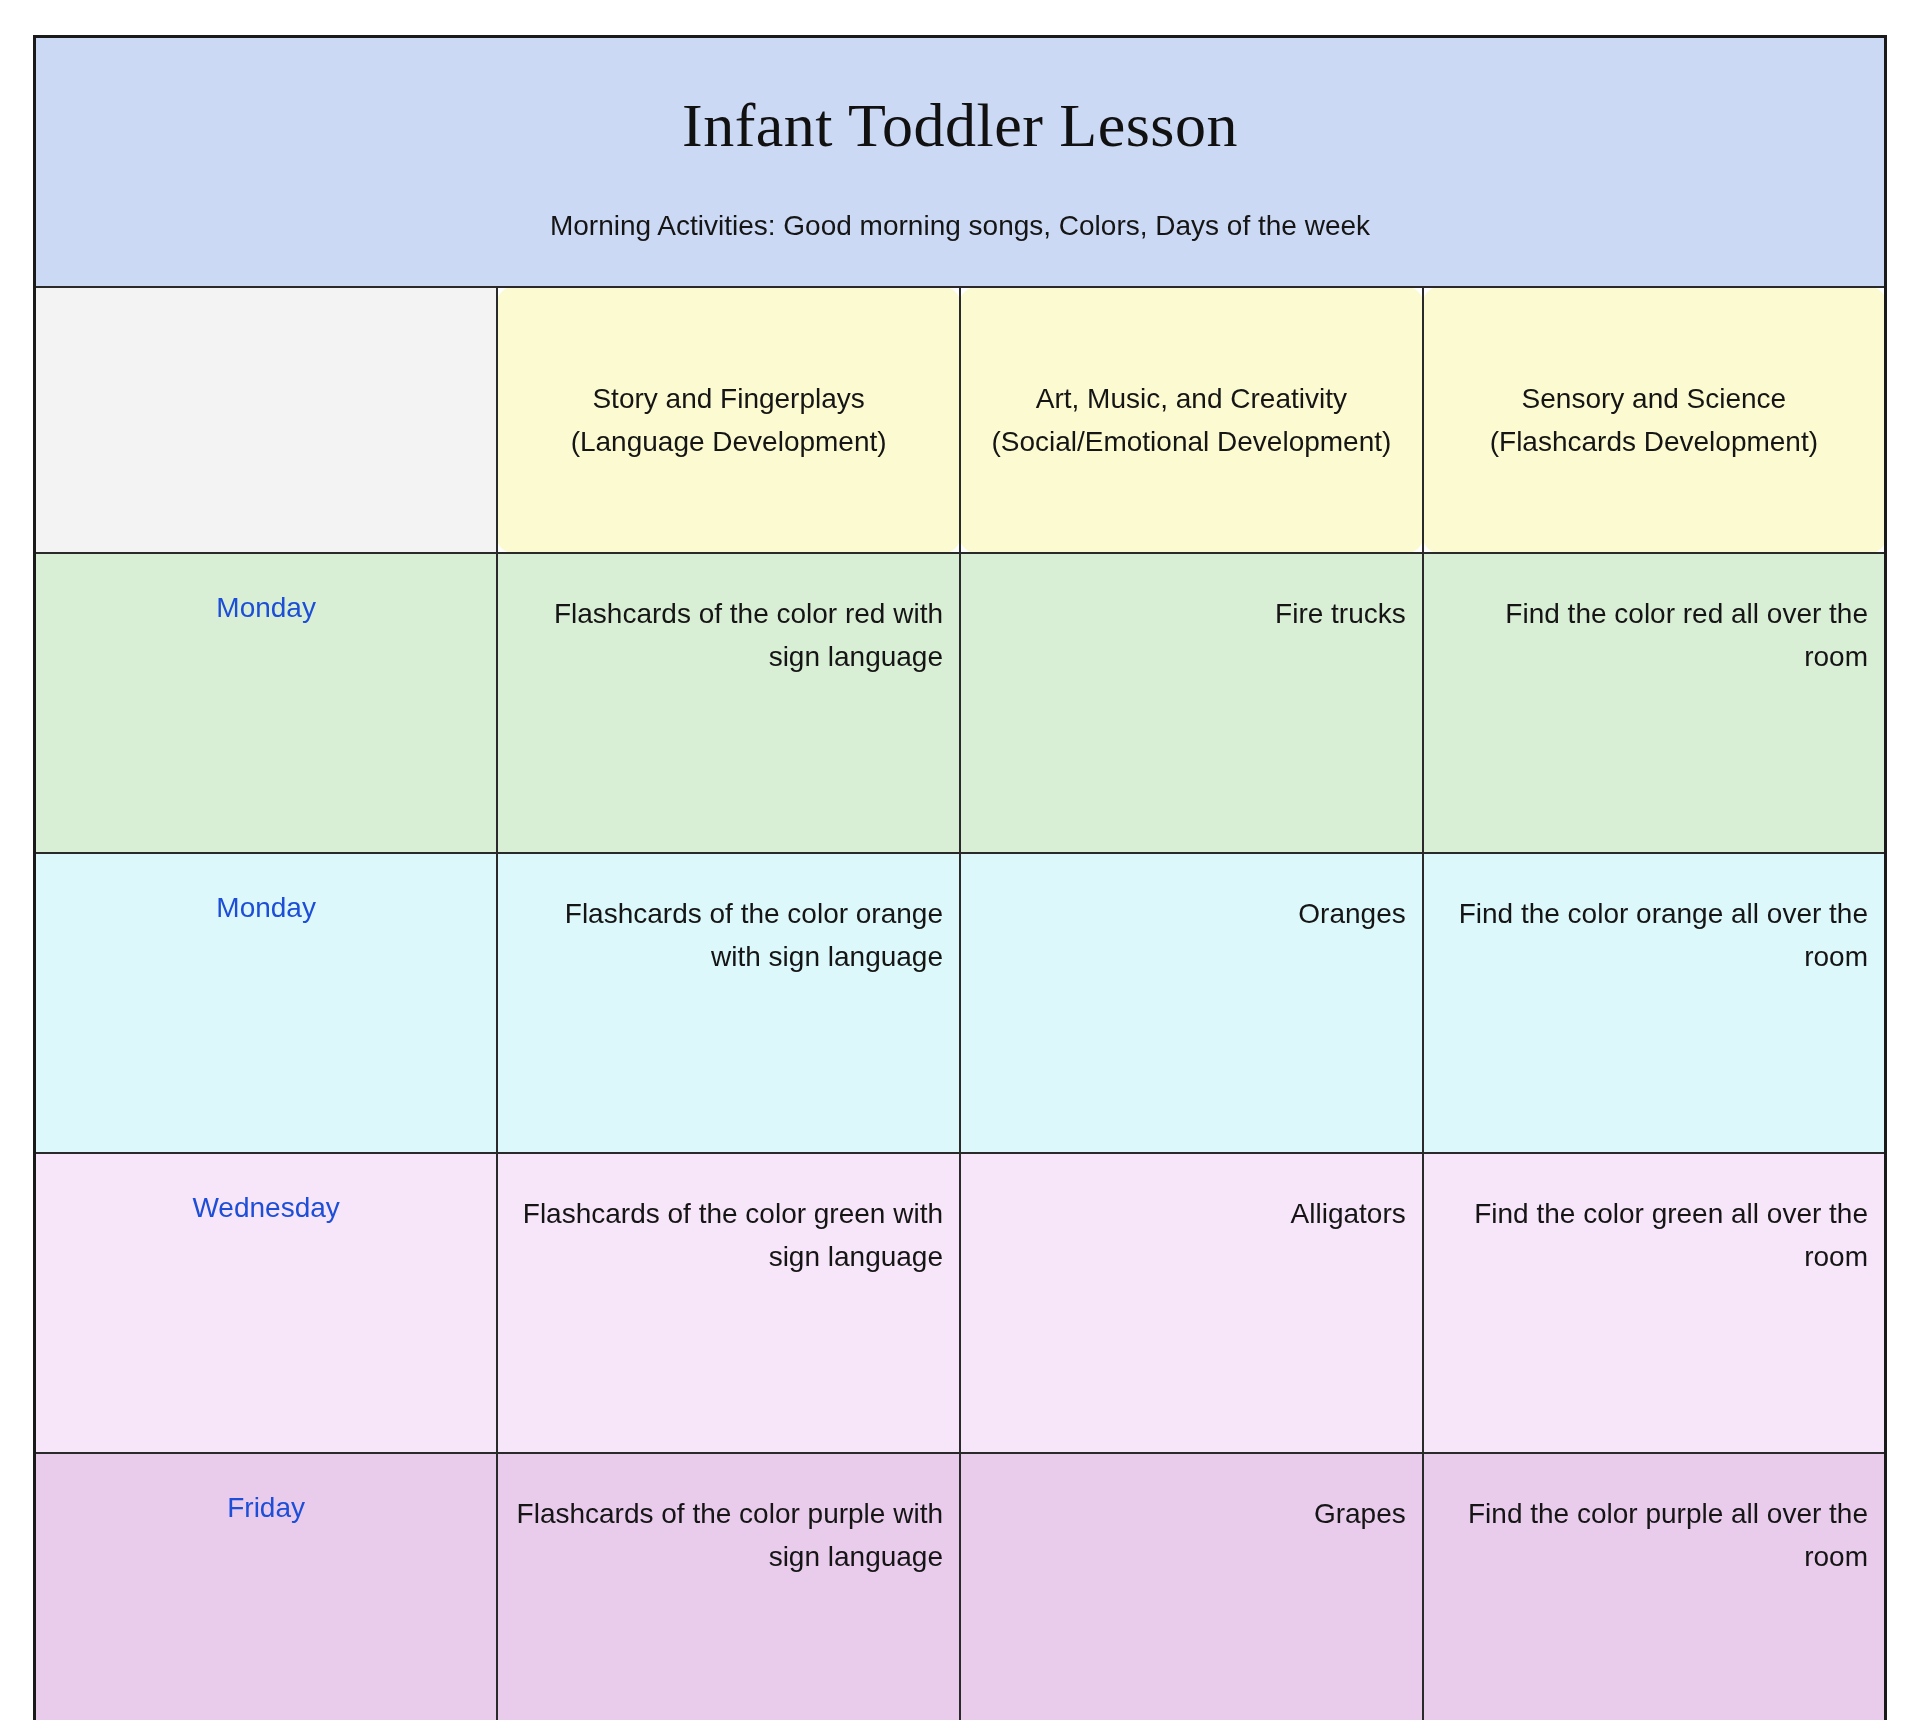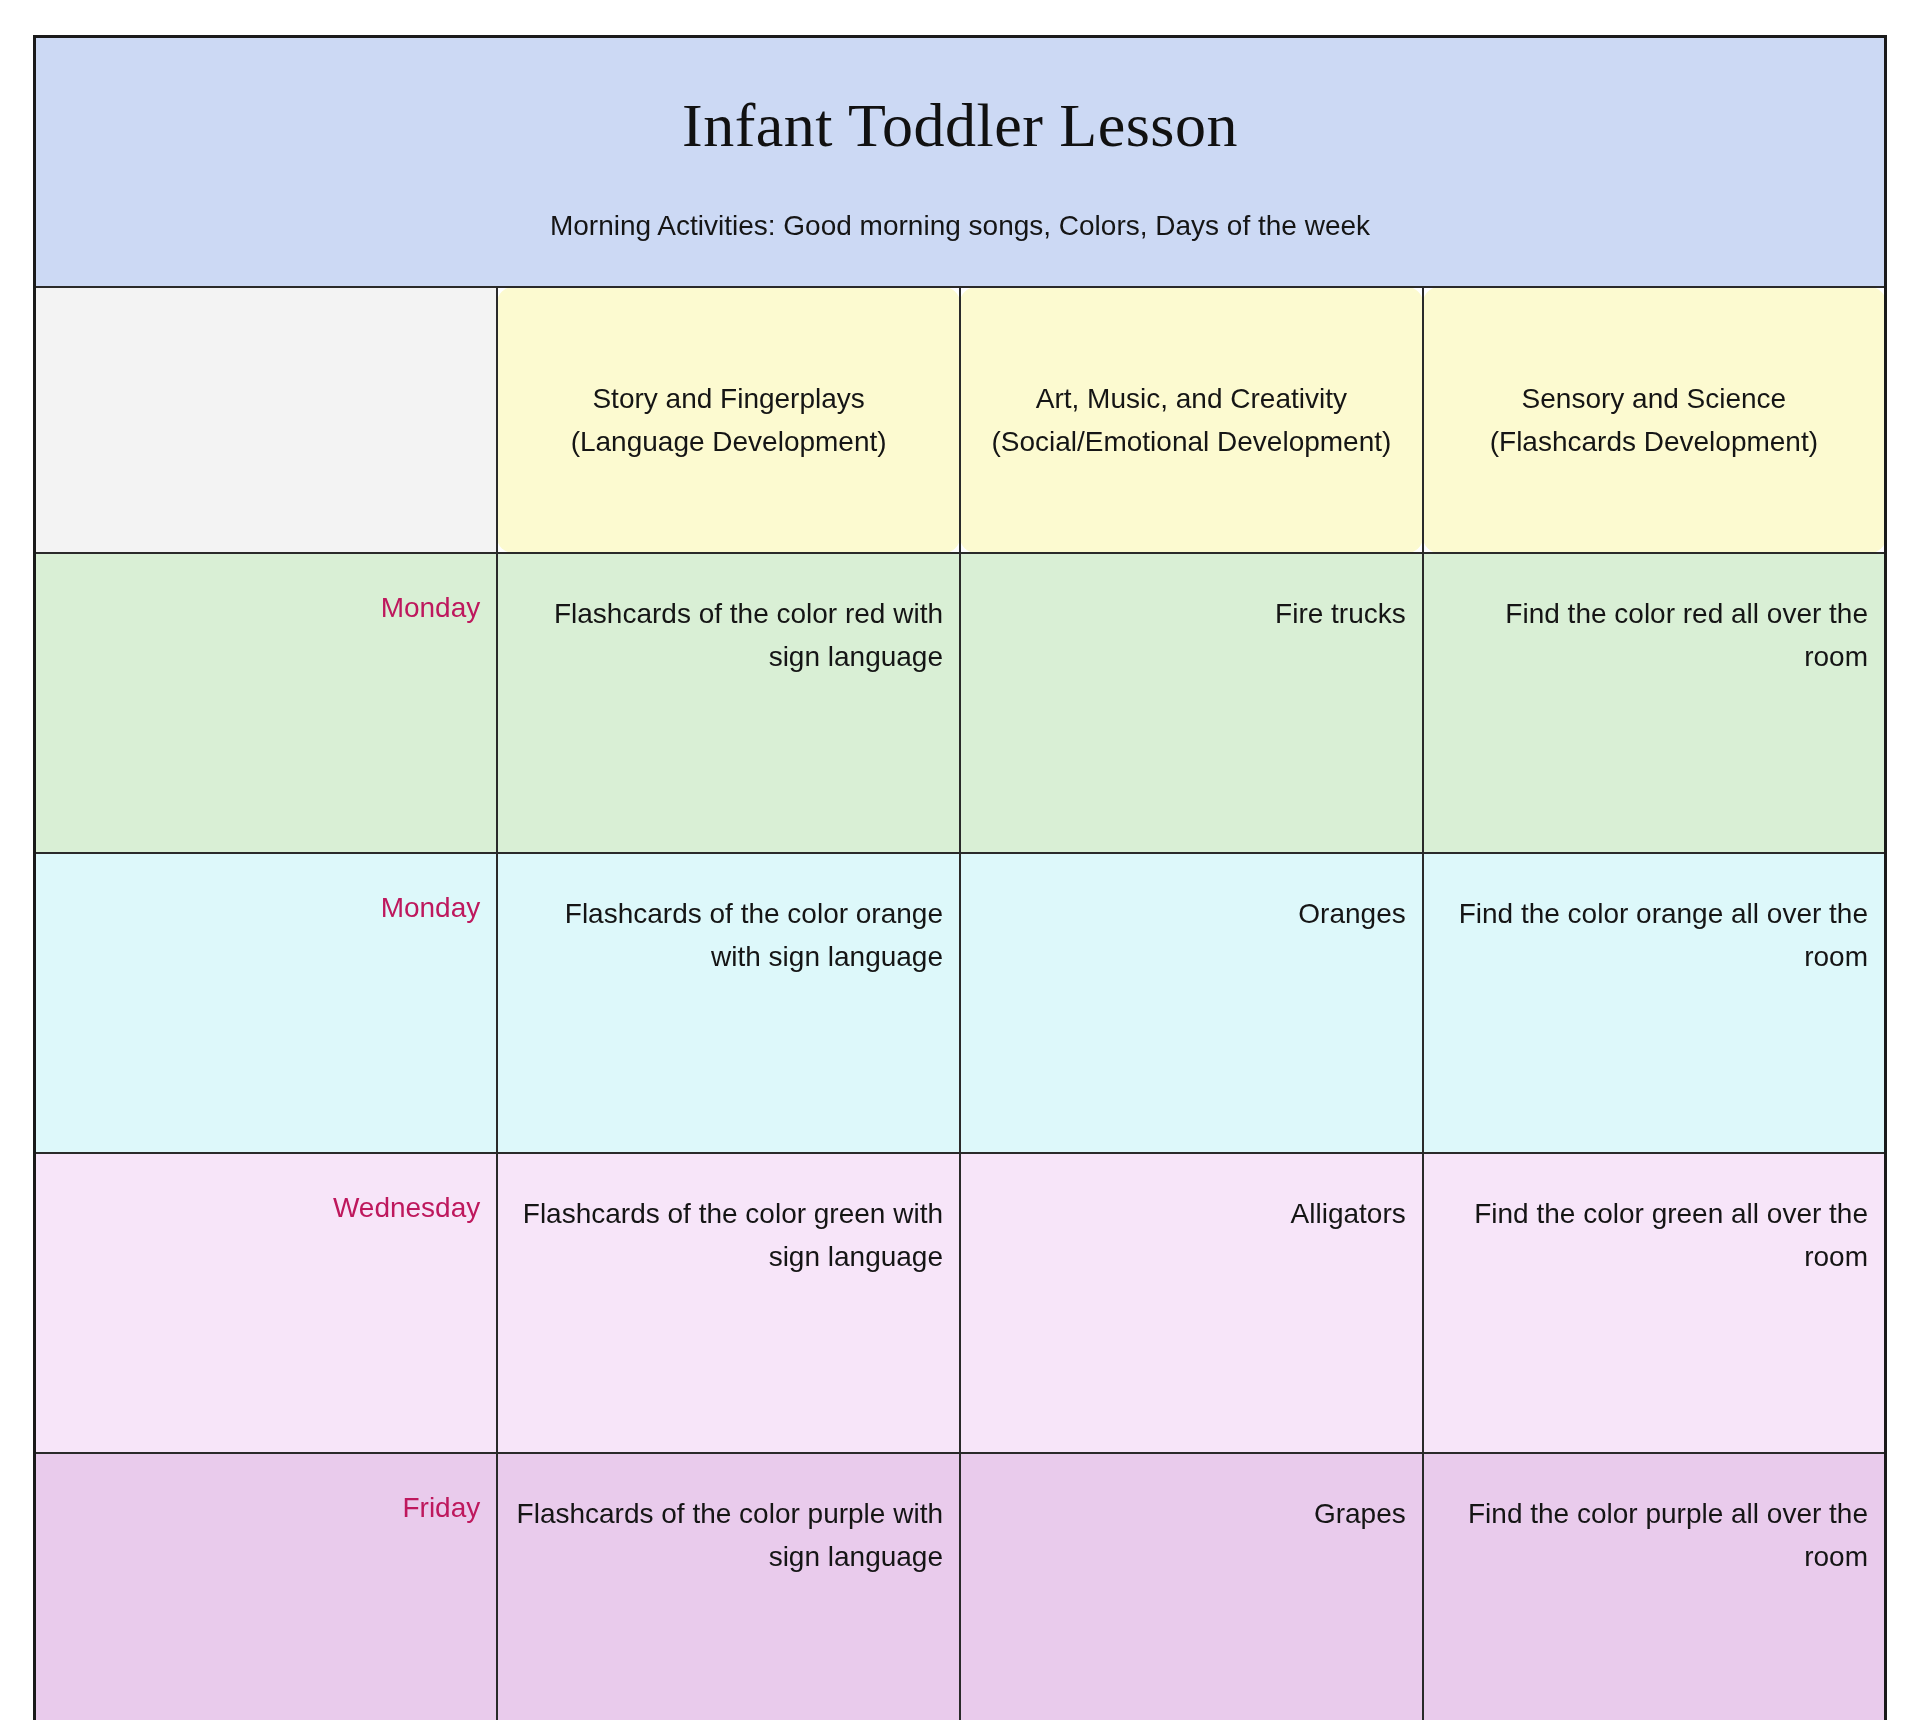--- a/index.html
+++ b/index.html
@@ -66,23 +66,23 @@
     text-align: center;
     padding: 0 22px;
     font-size: 28px;
     color: #151515;
     line-height: 1.55;
     border-radius: 16px;
   }
   .colhead .line { display: block; }
   
   .day-cell {
-    text-align: right;
+    text-align: center;
     font-size: 28px;
-    color: #be185d;
+    color: #1d4ed8;
     padding: 0 10px;
     margin-top: 32px;
   }
   .act-cell {
     text-align: right;
     font-size: 28px;
     color: #151515;
     line-height: 1.55;
     padding: 0 26px;
     margin-top: 24px;

